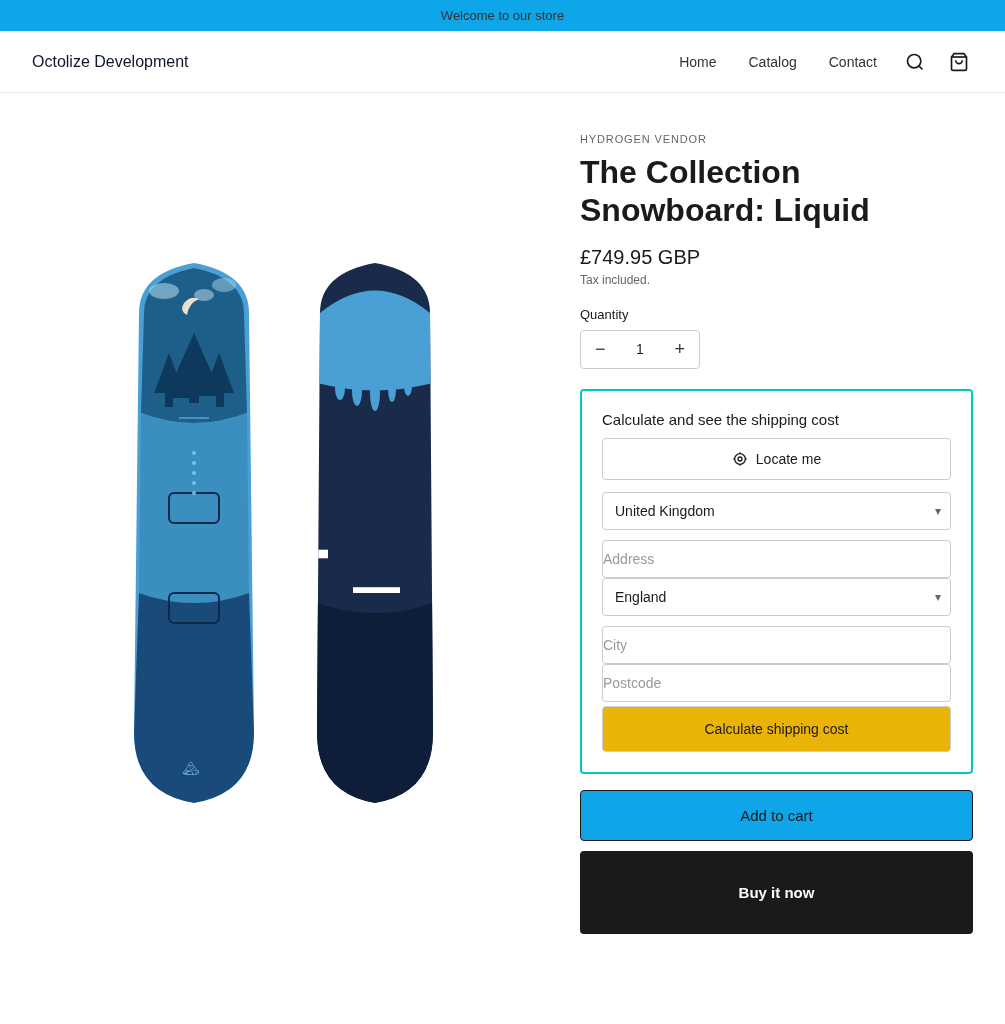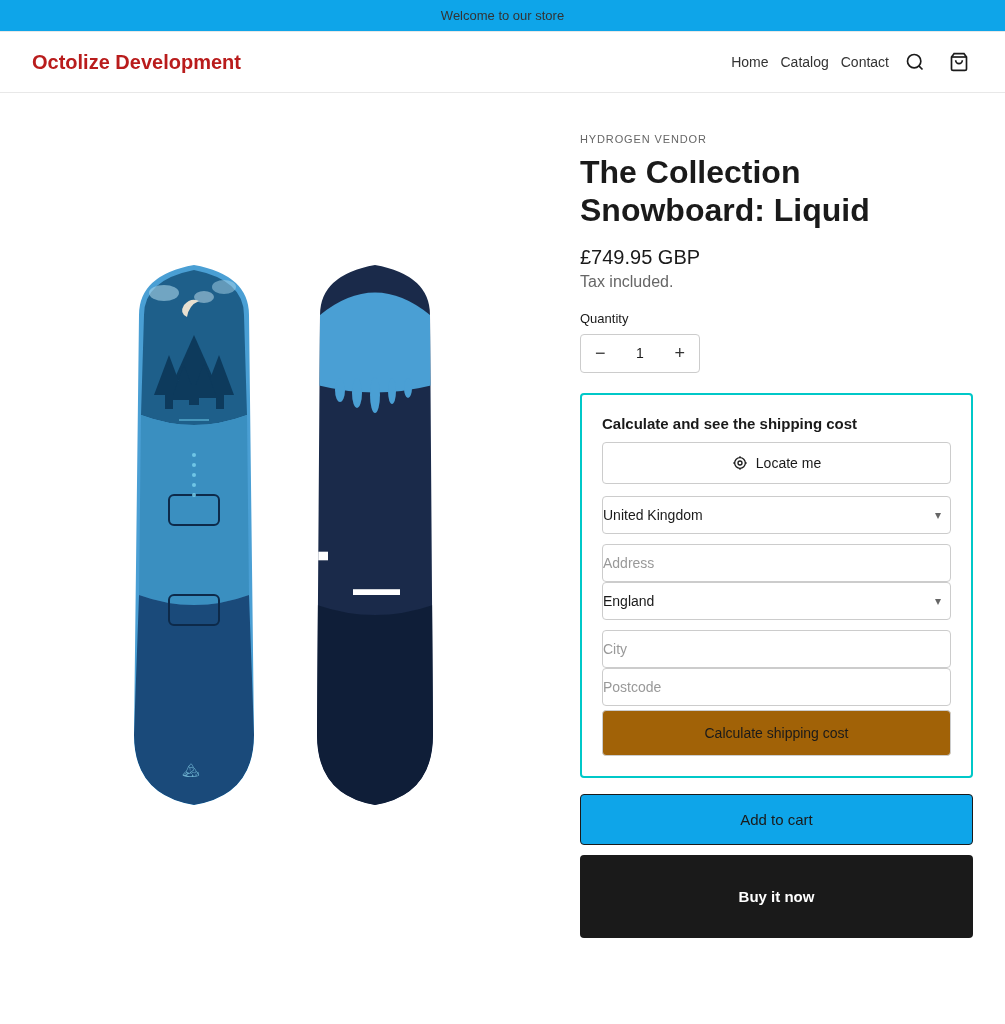--- a/index.html
+++ b/index.html
@@ -16,29 +16,29 @@
     }
 
     
     .header {
       display: flex;
       align-items: center;
       padding: 16px 32px;
       border-bottom: 1px solid #e8e8e8;
     }
     .header-logo {
-      font-size: 20px;
-      font-weight: 700;
-      color: #b91c1c;
+      font-size: 16px;
+      font-weight: 400;
+      color: #0f172a;
       margin-right: auto;
     }
     .header-nav {
       display: flex;
-      gap: 12px;
-      margin-right: 12px;
+      gap: 32px;
+      margin-right: 24px;
     }
     .header-nav a {
       text-decoration: none;
       color: #333;
       font-size: 14px;
     }
     .header-icons {
       display: flex;
       gap: 16px;
       align-items: center;
@@ -90,21 +90,21 @@
       line-height: 1.2;
       margin-bottom: 16px;
       color: #1a1a1a;
     }
     .product-price {
       font-size: 20px;
       font-weight: 500;
       margin-bottom: 4px;
     }
     .tax-note {
-      font-size: 16px;
+      font-size: 12px;
       color: #666;
       margin-bottom: 20px;
     }
     .quantity-label {
       font-size: 13px;
       color: #1a1a1a;
       margin-bottom: 8px;
     }
     .quantity-control {
       display: flex;
@@ -130,21 +130,21 @@
 
     
     .shipping-calc {
       border: 2px solid #00c8c8;
       border-radius: 4px;
       padding: 20px;
       margin-bottom: 16px;
     }
     .shipping-calc-title {
       font-size: 15px;
-      font-weight: 700;
+      font-weight: 400;
       margin-bottom: 10px;
       color: #1a1a1a;
     }
     .shipping-calc-desc {
       font-size: 13px;
       color: #444;
       line-height: 1.5;
       margin-bottom: 16px;
     }
 
@@ -176,21 +176,21 @@
       appearance: none;
       -webkit-appearance: none;
     }
     .field-input::placeholder { color: #999; }
     .select-wrapper {
       position: relative;
       margin-bottom: 10px;
     }
     .select-wrapper select {
       width: 100%;
-      padding: 10px 32px 10px 0;
+      padding: 10px 32px 10px 12px;
       border: 1px solid #ccc;
       border-radius: 4px;
       font-size: 14px;
       color: #1a1a1a;
       background: #fff;
       appearance: none;
       -webkit-appearance: none;
       cursor: pointer;
     }
     .select-chevron {
@@ -201,21 +201,21 @@
       pointer-events: none;
       color: #666;
       font-size: 12px;
     }
 
     .calc-shipping-btn {
       width: 100%;
       padding: 14px;
       border: 1px solid #ccc;
       border-radius: 4px;
-      background: #a16207;
+      background: #eab308;
       cursor: pointer;
       font-size: 14px;
       color: #1a1a1a;
       margin-top: 4px;
     }
 
     .add-to-cart-btn {
       display: block;
       width: 100%;
       padding: 16px;

